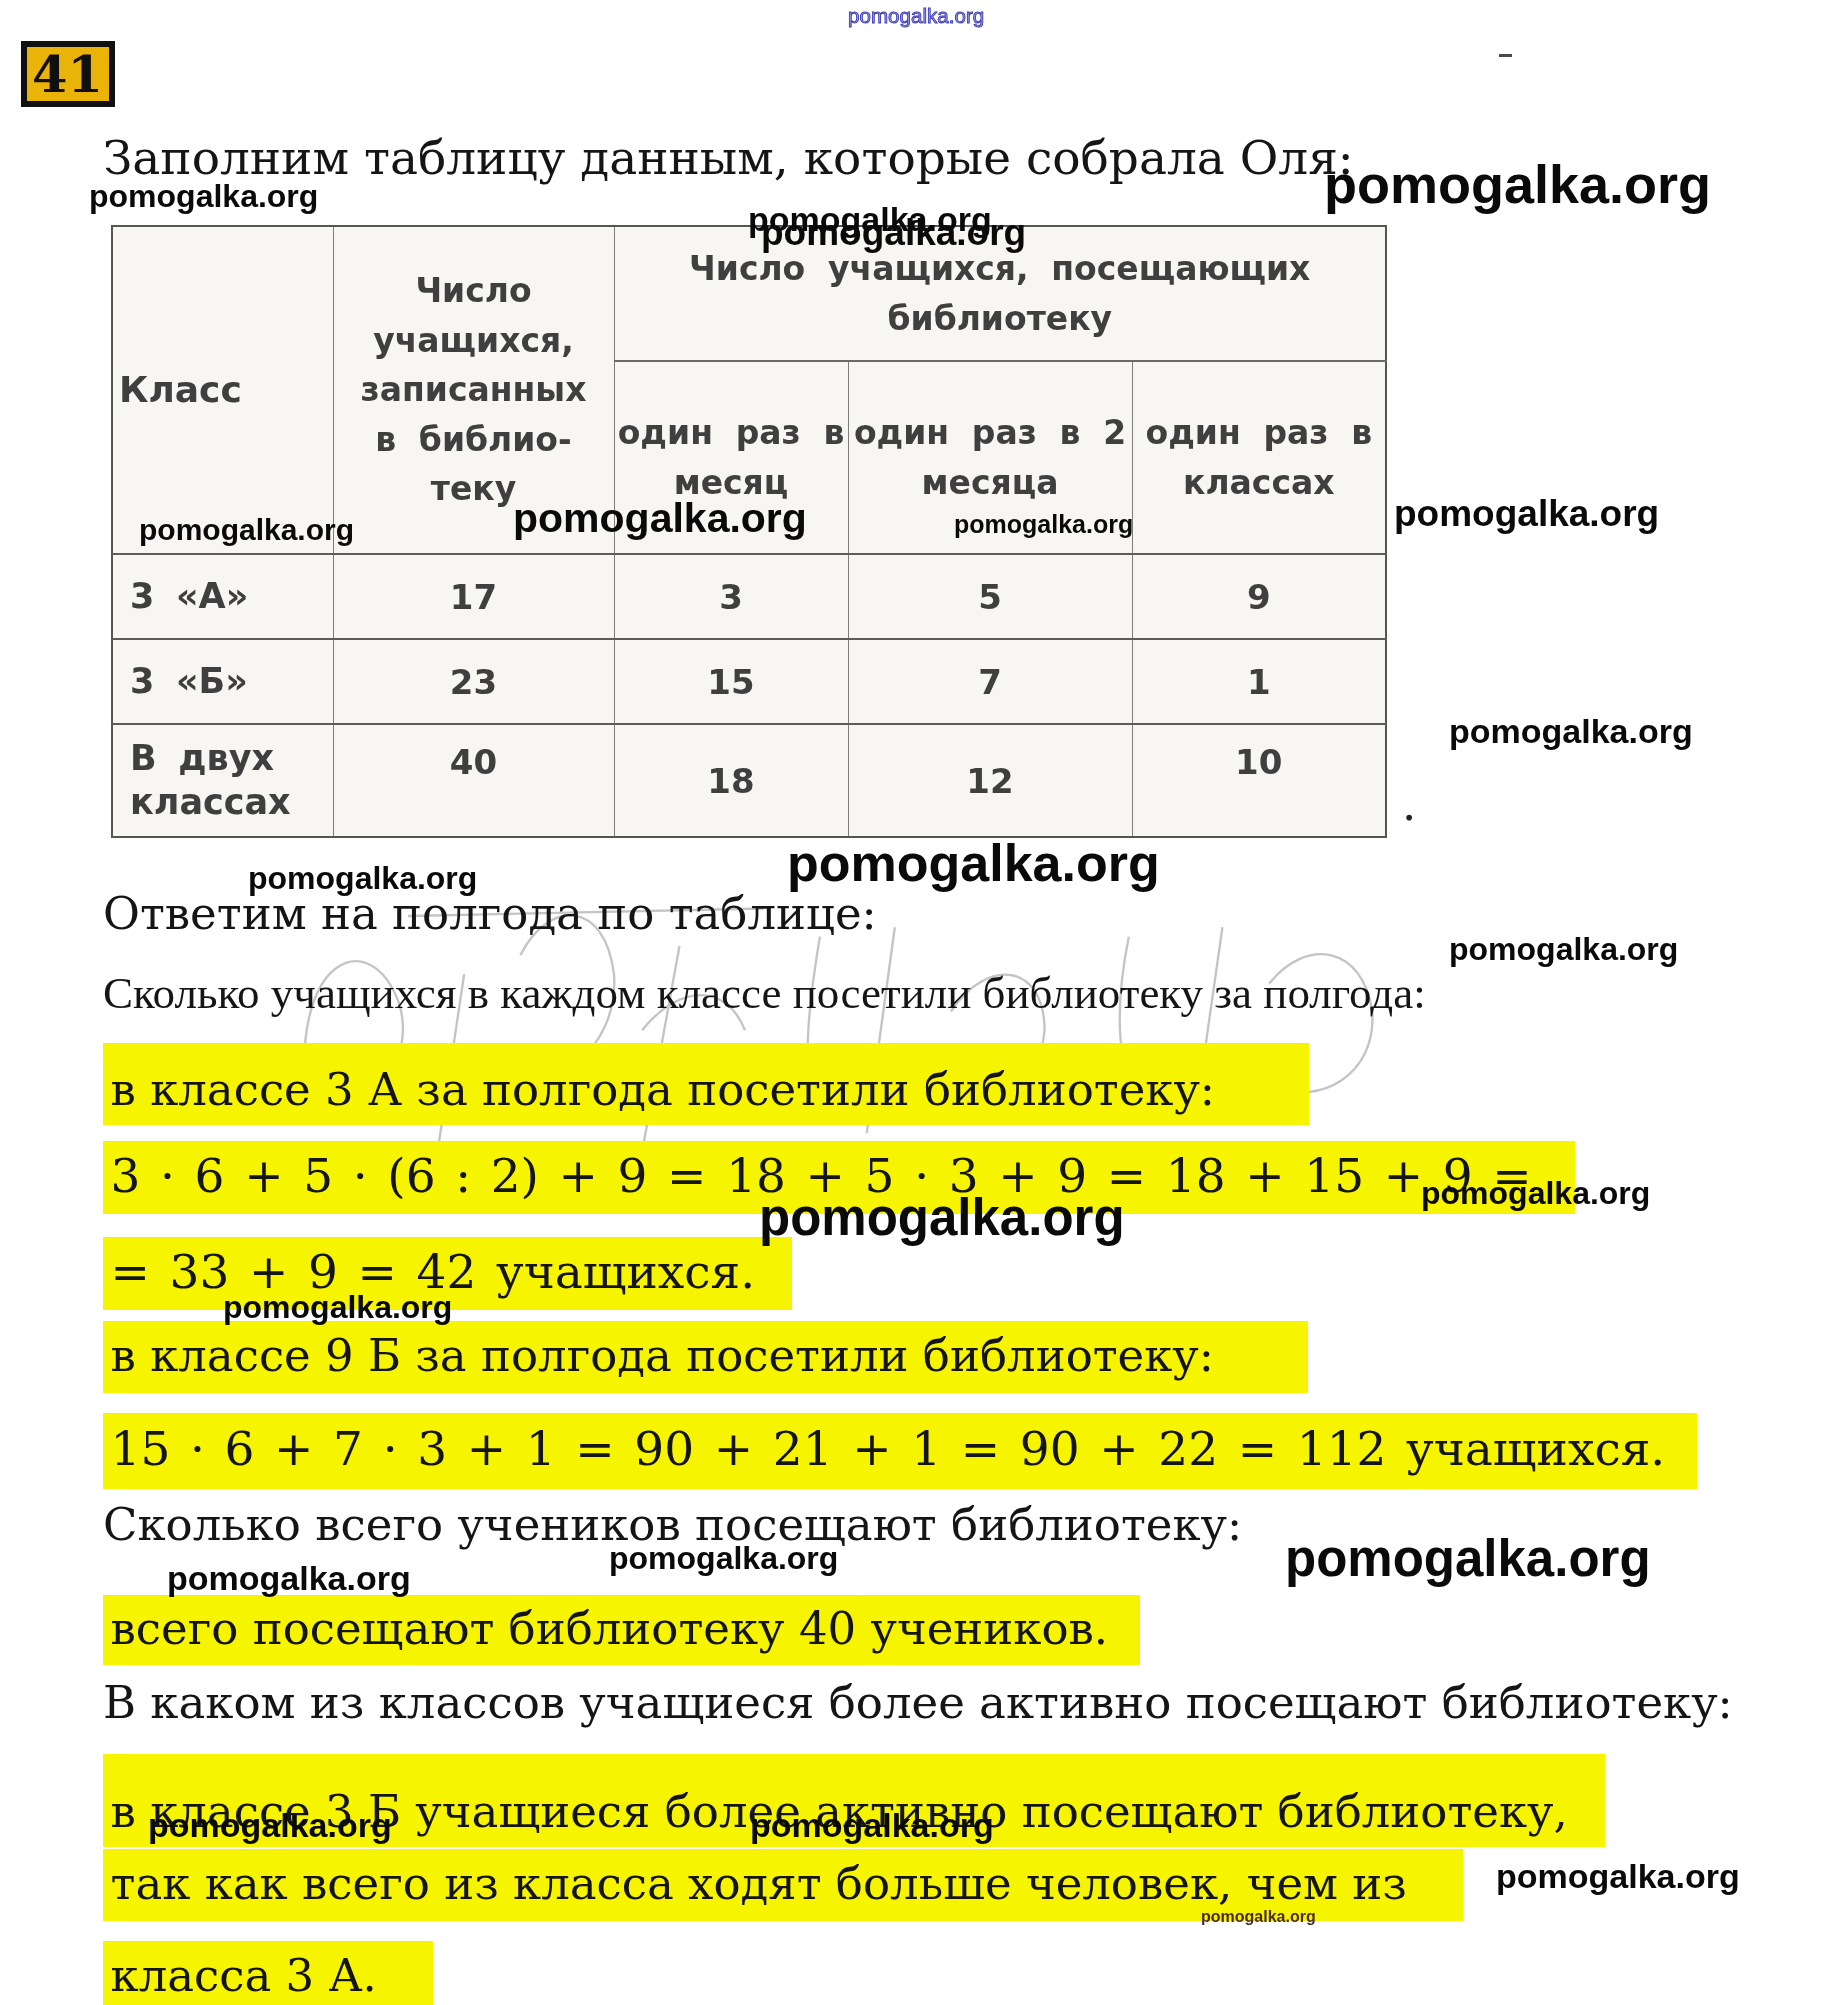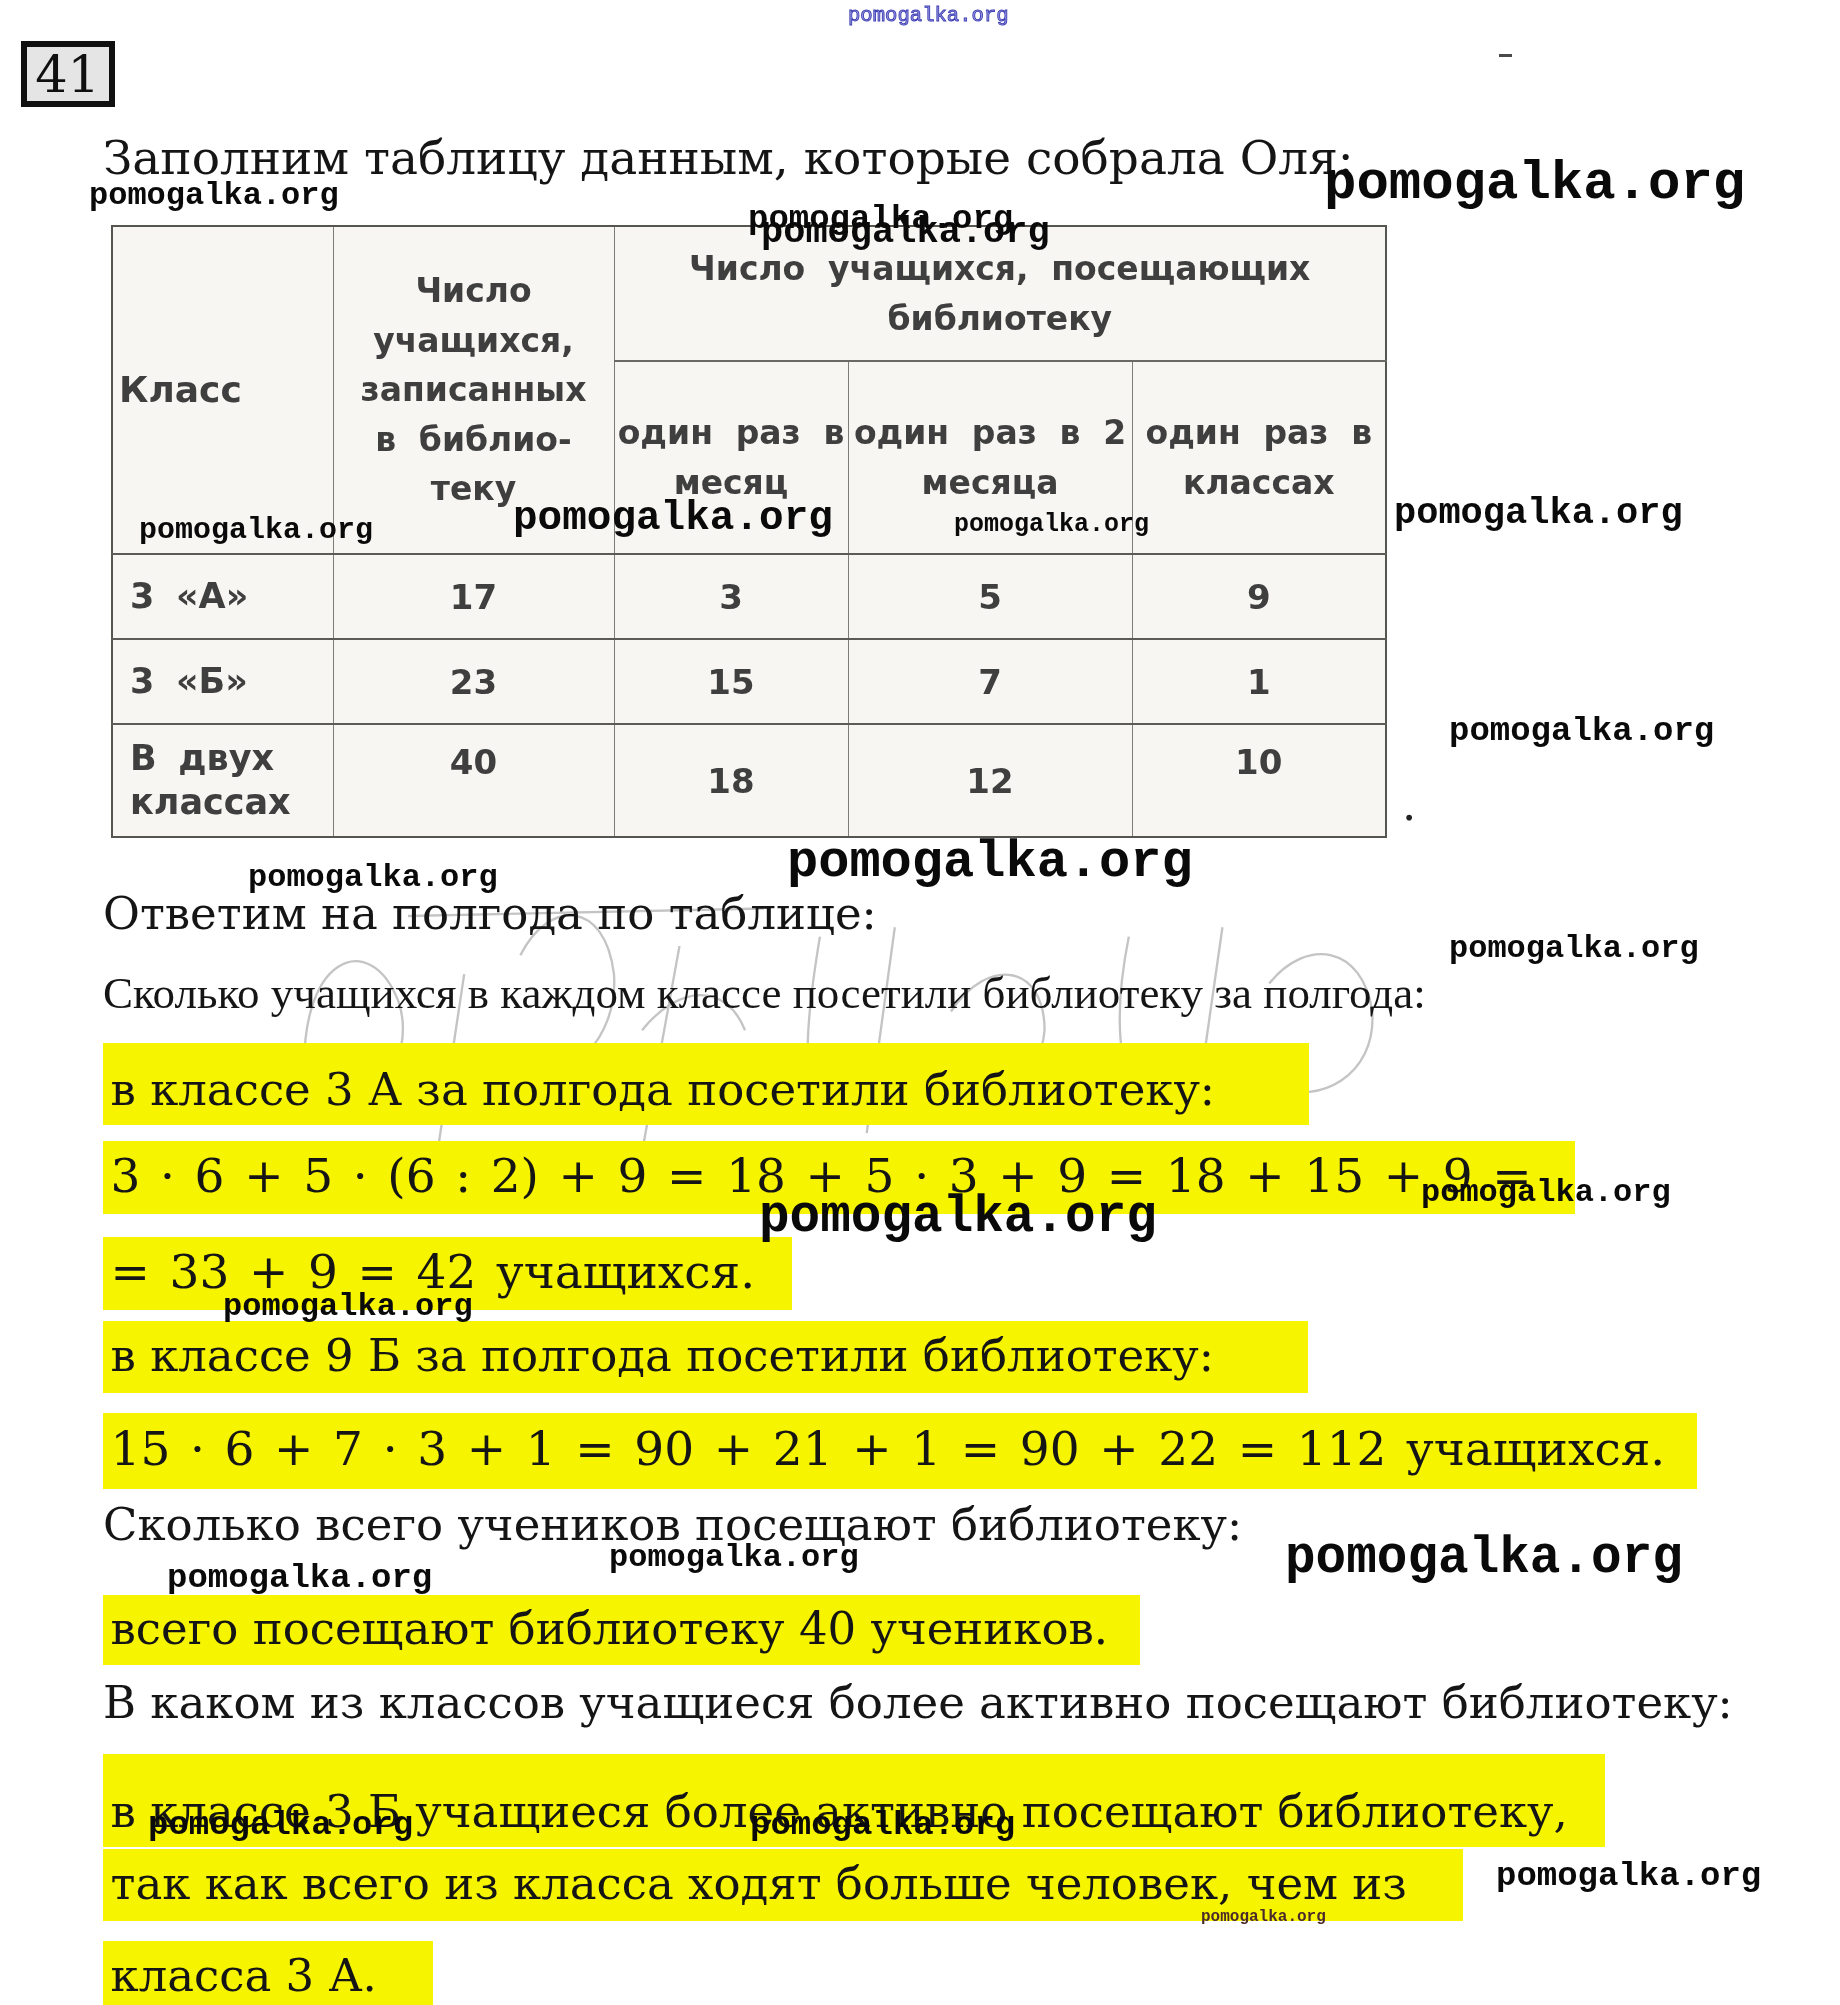--- a/index.html
+++ b/index.html
@@ -2,33 +2,33 @@
 <html style="font-size:15px"><head>
 <meta charset="utf-8">
 <style>
   html,body{margin:0;padding:0;}
   body{
     width:1840px;height:2006px;position:relative;background:#ffffff;
     font-family:"DejaVu Serif",serif;overflow:hidden;
   }
   
   .wm{
-    position:absolute;font-family:Liberation Mono, monospace;font-weight:700;
+    position:absolute;font-family:Liberation Sans, sans-serif;font-weight:700;
     color:#0a0a0a;white-space:nowrap;z-index:6;line-height:1;
   }
   .wm-blue{
     color:#9a9ae0;-webkit-text-stroke:0.9px #3c3cb4;font-weight:400;
   }
   .wm-maroon{color:#4a2a2a;}
   
   .badge{
     position:absolute;left:20.6px;top:41px;width:82px;height:54px;
-    border:6.6px solid #101010;background:#e5e5e5;display:flex;
+    border:6.6px solid #101010;background:#eab308;display:flex;
     align-items:center;justify-content:center;
-    font-family:"DejaVu Serif",serif;font-weight:400;font-size:51px;color:#101010;
+    font-family:"DejaVu Serif",serif;font-weight:700;font-size:51px;color:#101010;
     z-index:4;
   }
   
   .line{
     position:absolute;left:103px;font-family:"DejaVu Serif",serif;
     font-size:45px;color:#151515;white-space:nowrap;z-index:4;line-height:1.15;
   }
   .hl{background:#f7f400;}
   .eq{font-size:47px;word-spacing:4.7px;}
   

